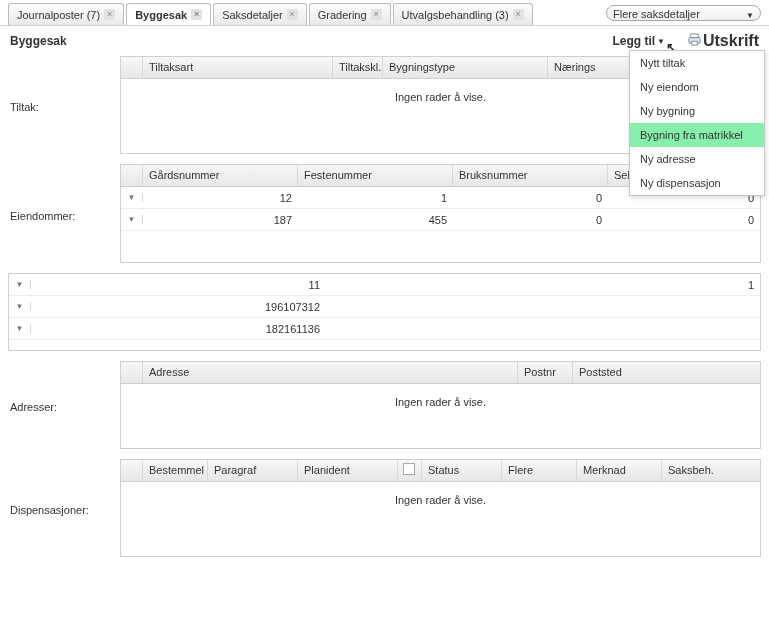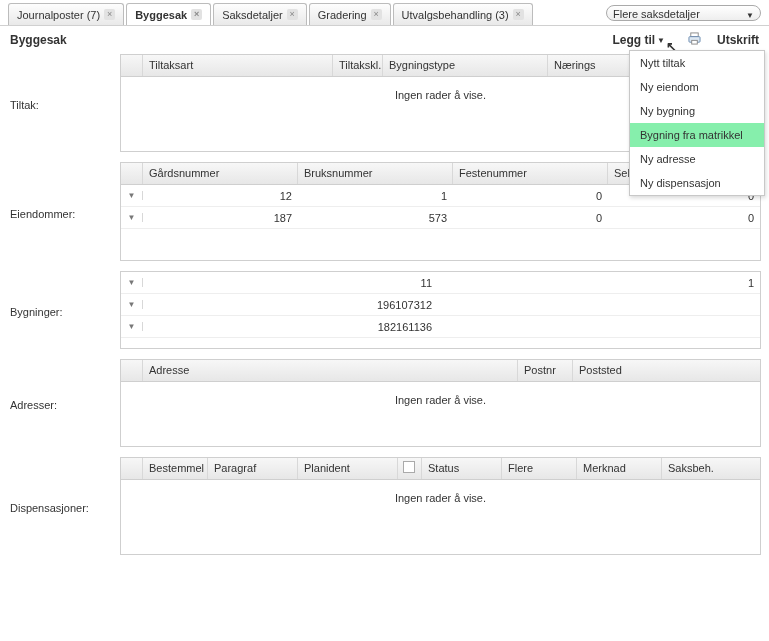--- a/index.html
+++ b/index.html
@@ -94,23 +94,23 @@
     .cursor-icon {
       position: absolute;
       right: -12px;
       top: 6px;
       font-size: 13px;
       pointer-events: none;
     }
     .print-btn {
       display: flex;
       align-items: center;
-      gap: 15px;
+      gap: 1px;
       font-weight: bold;
-      font-size: 12px;
+      font-size: 16px;
       margin-left: 18px;
     }
     .dropdown-menu {
       position: absolute;
       right: 4px;
       top: 50px;
       width: 136px;
       background: #fff;
       border: 1px solid #c8c8c8;
       box-shadow: 1px 2px 4px rgba(0,0,0,0.15);
@@ -275,49 +275,48 @@
       <div class="empty-msg">Ingen rader å vise.</div>
     </div>
   </div>
 
   <div class="section">
     <div class="section-label">Eiendommer:</div>
     <div class="section-body section-body-eiendom">
       <div class="grid-header">
         <div class="expander-col"></div>
         <div class="hcell" style="width:155px">Gårdsnummer</div>
+        <div class="hcell" style="width:155px">Festenummer</div>
         <div class="hcell" style="width:155px">Bruksnummer</div>
-        <div class="hcell" style="width:155px">Festenummer</div>
         <div class="hcell" style="flex:1;border-right:none">Seksjonsnummer</div>
       </div>
       <div class="grid-body">
         <div class="grid-row">
           <div class="expander-col">
               <span class="expander-btn">▼</span>
             </div>
           <div class="gcell" style="width:155px">12</div>
           <div class="gcell" style="width:155px">1</div>
           <div class="gcell" style="width:155px">0</div>
           <div class="gcell" style="flex:1">0</div>
         </div>
         <div class="grid-row">
           <div class="expander-col">
               <span class="expander-btn">▼</span>
             </div>
           <div class="gcell" style="width:155px">187</div>
-          <div class="gcell" style="width:155px">573</div>
+          <div class="gcell" style="width:155px">455</div>
           <div class="gcell" style="width:155px">0</div>
           <div class="gcell" style="flex:1">0</div>
         </div>
       </div>
     </div>
   </div>
 
   <div class="section">
-    <div class="section-label">Bygninger:</div>
     <div class="section-body section-body-bygning">
       <div class="grid-body">
         <div class="grid-row">
           <div class="expander-col">
               <span class="expander-btn">▼</span>
             </div>
           <div class="gcell" style="width:295px">11</div>
           <div class="gcell" style="flex:1">1</div>
         </div>
         <div class="grid-row">

